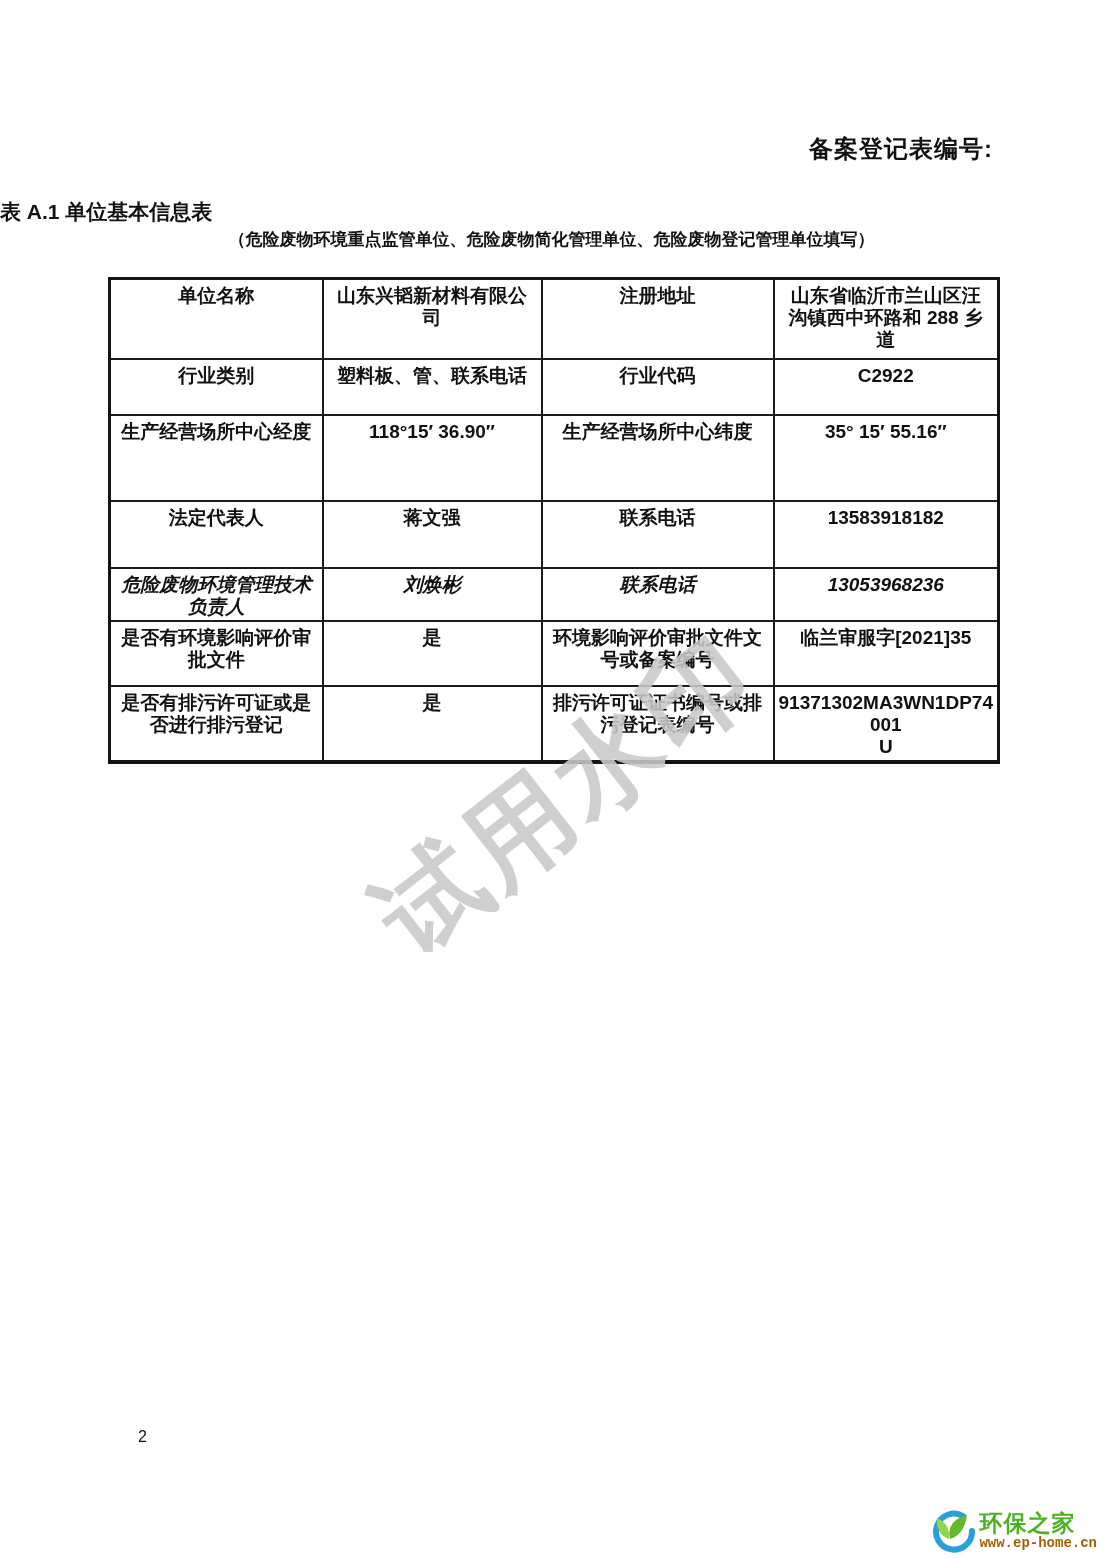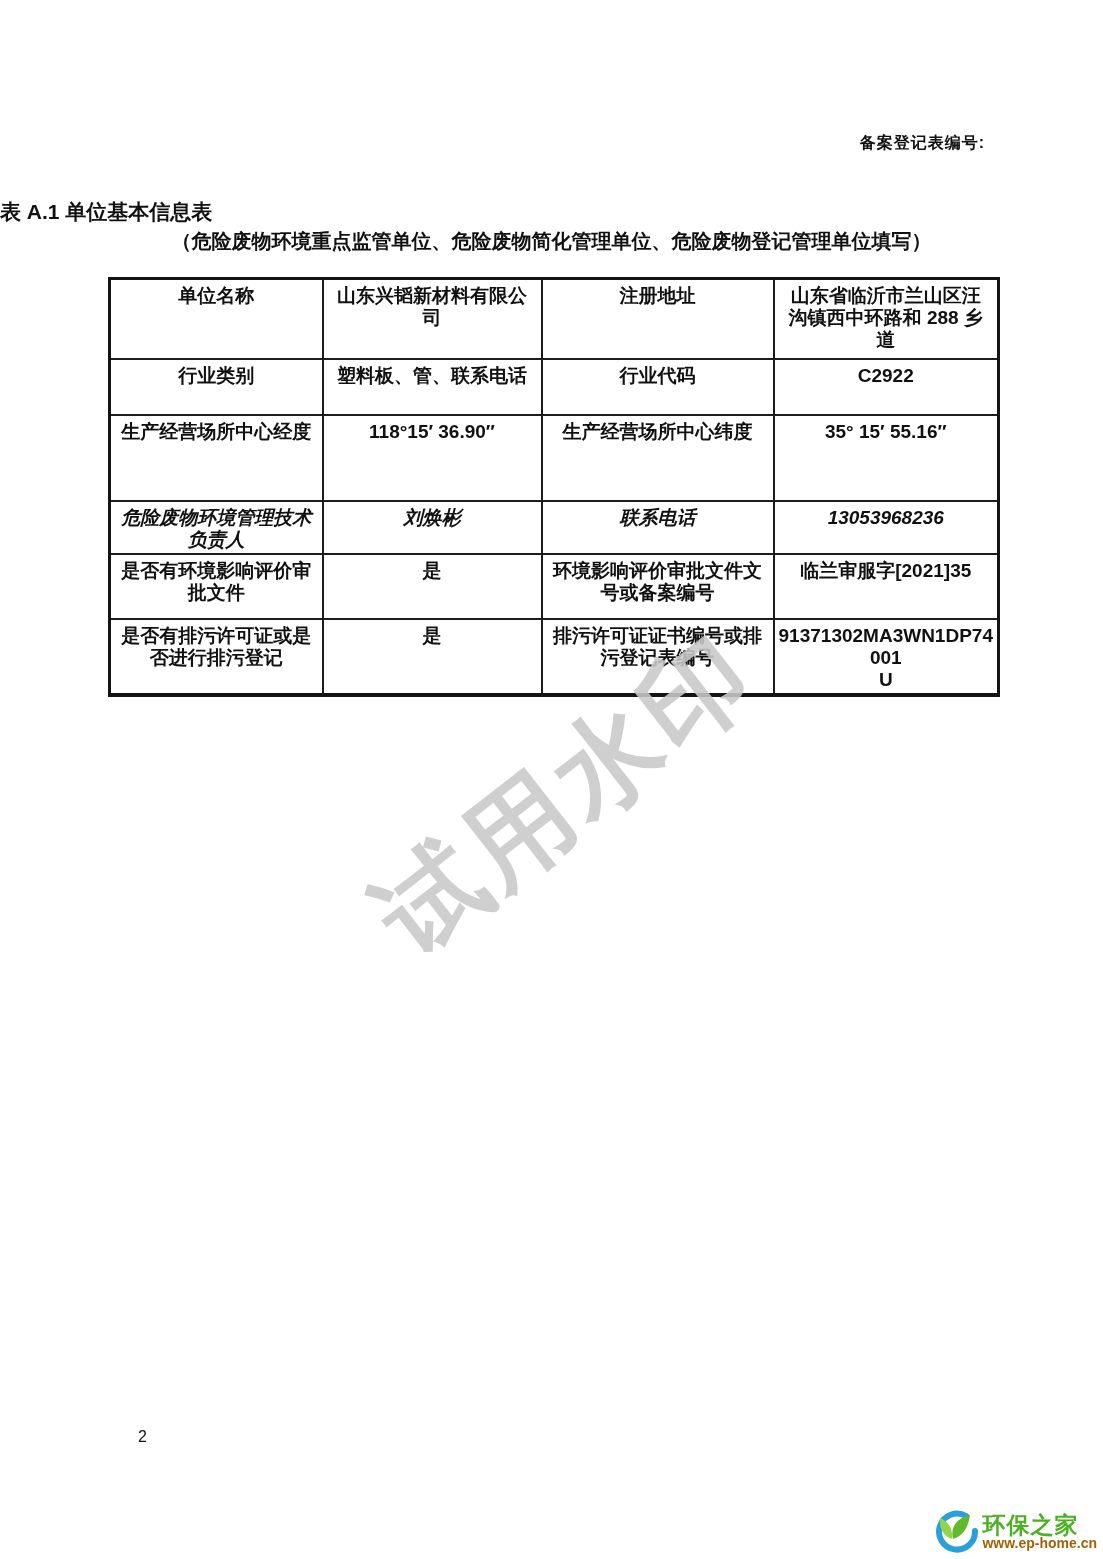--- a/index.html
+++ b/index.html
@@ -11,41 +11,41 @@
   .page {
     position: relative;
     width: 1103px;
     height: 1559px;
     background: #ffffff;
     overflow: hidden;
   }
   .doc-number {
     position: absolute;
     top: 133px;
-    right: 118px;
-    font-size: 16px;
+    right: 110px;
+    font-size: 24px;
     font-weight: 700;
     letter-spacing: 1px;
   }
   .title {
     position: absolute;
     top: 198px;
     left: 0;
     width: 1103px;
     text-align: left;
     font-size: 21px;
     font-weight: 700;
   }
   .subtitle {
     position: absolute;
     top: 228px;
     left: 0;
     width: 1103px;
     text-align: center;
-    font-size: 20px;
+    font-size: 17px;
     font-weight: 700;
   }
   table.info-table {
     position: absolute;
     left: 108px;
     top: 277px;
     width: 889px;
     border-collapse: collapse;
     table-layout: fixed;
     background: #fff;
@@ -99,21 +99,21 @@
     font-weight: 500;
   }
   .logo {
     position: absolute;
     right: 6px;
     bottom: 4px;
     display: flex;
     align-items: center;
     gap: 4px;
   }
-  .logo-text { display: flex; flex-direction: column; align-items: flex-start; }
+  .logo-text { display: flex; flex-direction: column; align-items: flex-start; font-family: Liberation Mono, monospace; }
   .logo-name {
     font-size: 23px;
     font-weight: 700;
     color: #4cb122;
     letter-spacing: 1px;
     line-height: 24px;
   }
   .logo-url {
     font-size: 14px;
     color: #a16207;
@@ -153,20 +153,26 @@
         <td>塑料板、管、联系电话</td>
         <td>行业代码</td>
         <td>C2922</td>
       </tr>
       <tr class="r4">
         <td>生产经营场所中心经度</td>
         <td>118°15′ 36.90″</td>
         <td>生产经营场所中心纬度</td>
         <td>35° 15′ 55.16″</td>
       </tr>
+      <tr class="r6">
+        <td>法定代表人</td>
+        <td>蒋文强</td>
+        <td>联系电话</td>
+        <td>13583918182</td>
+      </tr>
       <tr class="r7">
         <td>危险废物环境管理技术
 负责人</td>
         <td>刘焕彬</td>
         <td>联系电话</td>
         <td>13053968236</td>
       </tr>
       <tr class="r8">
         <td>是否有环境影响评价审
 批文件</td>

